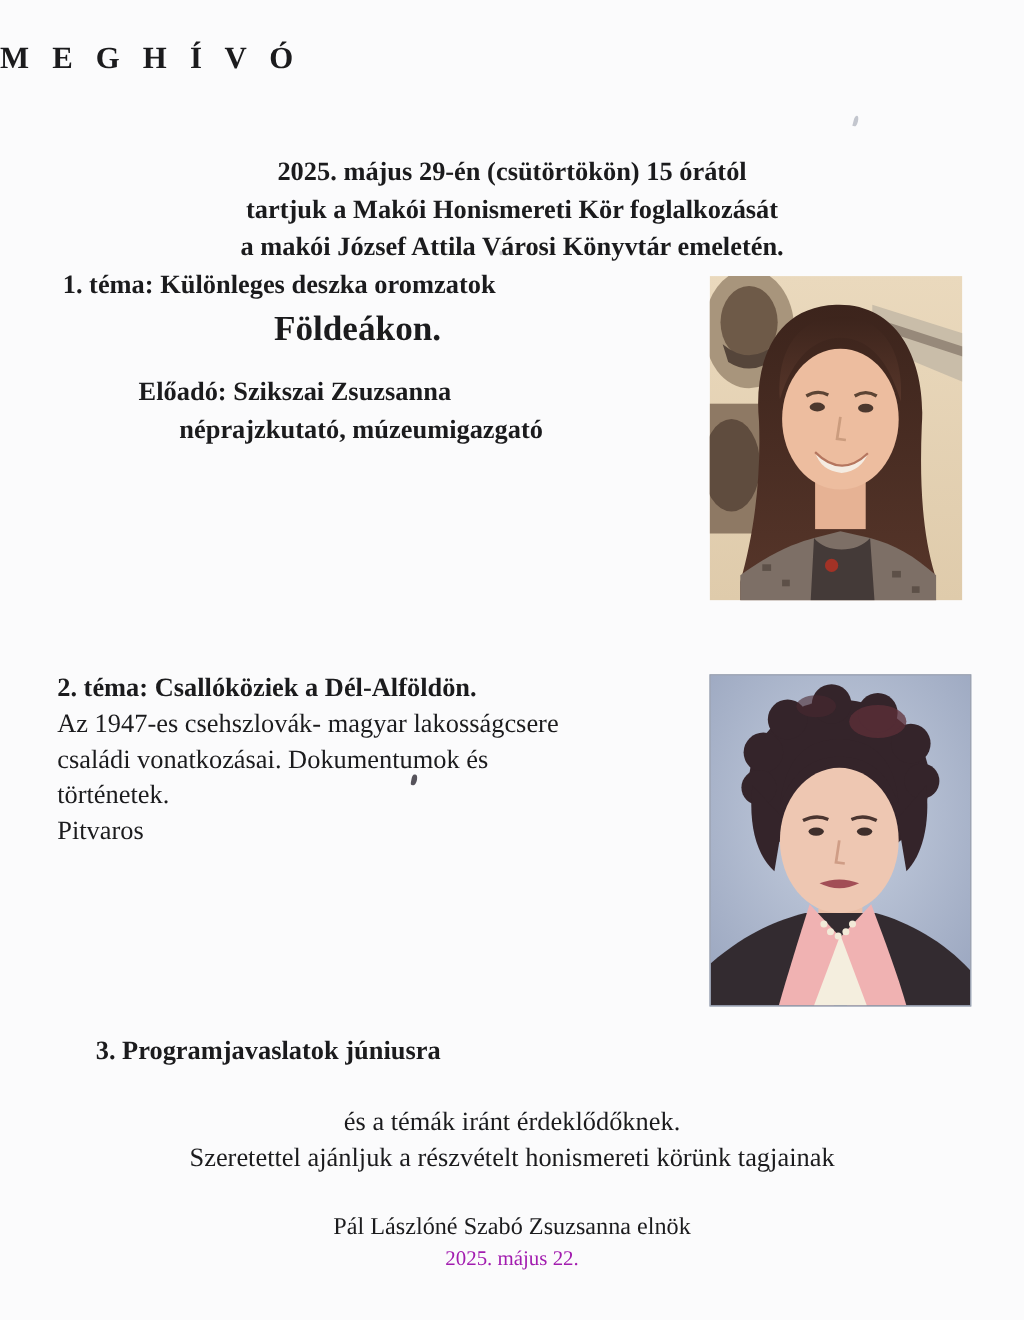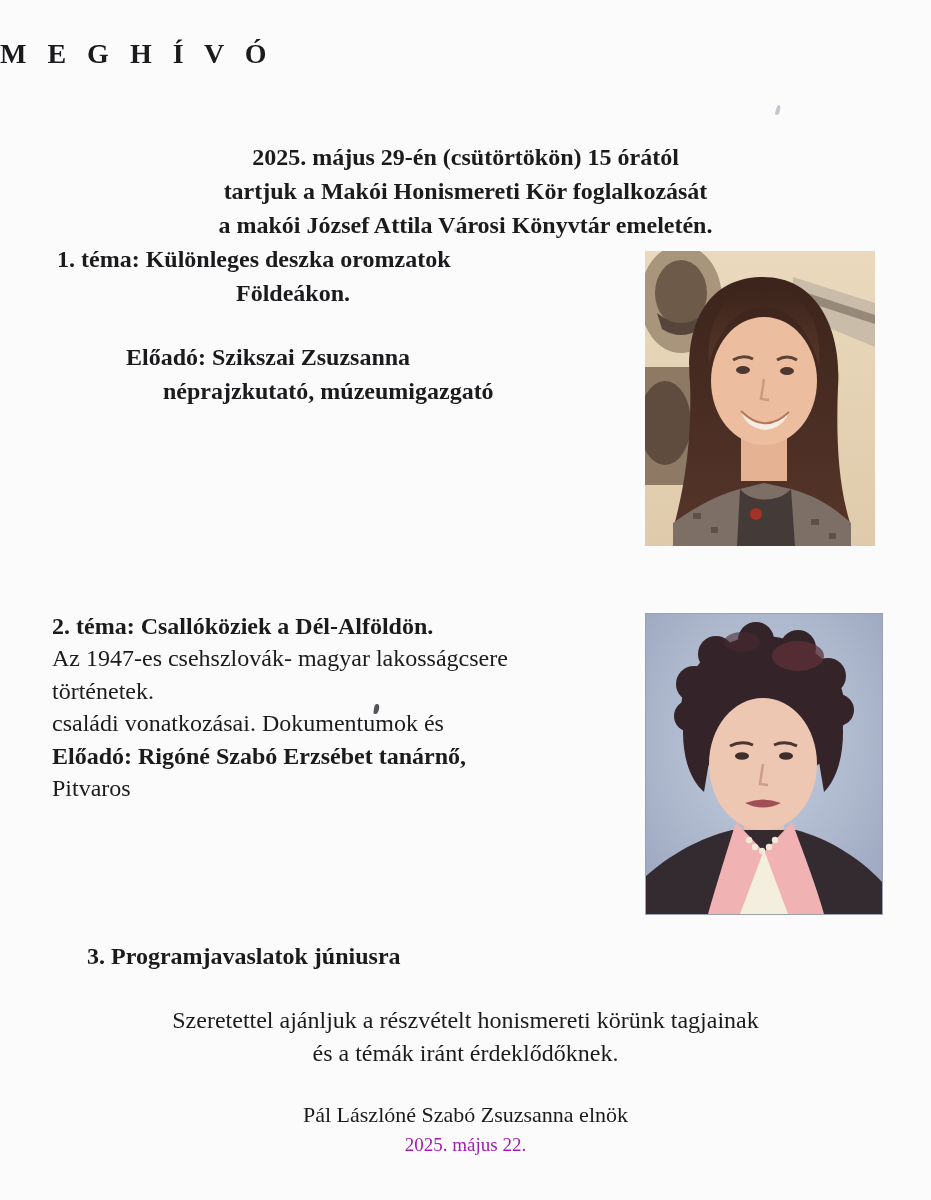--- a/index.html
+++ b/index.html
@@ -11,21 +11,21 @@
   .abs{position:absolute;white-space:nowrap;}
   .bold{font-weight:bold;}
   
   .title{top:38px;left:0;width:100%;
     font-size:28px;font-weight:bold;letter-spacing:7px;}
   
   .intro{top:104px;left:0;width:100%;text-align:center;
     font-size:24px;font-weight:bold;line-height:34px;margin-top:36px;}
   
   .t1a{left:57px;top:246px;font-size:24px;}
-  .t1b{left:236px;top:280px;font-size:24px;}
+  .t1b{left:249px;top:280px;font-size:32px;}
   .t1c{left:126px;top:344px;font-size:24px;}
   .t1d{left:163px;top:378px;font-size:24px;}
   
   .topic2{left:52px;top:610px;font-size:24px;line-height:32.4px;}
   
   .t3{left:55px;top:943px;font-size:24px;margin-left:32px;}
   
   .closing{top:1004px;left:0;width:100%;text-align:center;
     font-size:24px;line-height:33px;}
   
@@ -113,23 +113,22 @@
       <rect x="48" y="262" width="8" height="6" fill="#5d5048"></rect>
       <rect x="66" y="276" width="7" height="6" fill="#5d5048"></rect>
       <rect x="166" y="268" width="8" height="6" fill="#5d5048"></rect>
       <rect x="184" y="282" width="7" height="6" fill="#5d5048"></rect>
     </svg>
   </div>
 
   <div class="abs topic2">
     <div class="bold">2. téma: Csallóköziek a Dél-Alföldön.</div>
     <div>Az 1947-es csehszlovák- magyar lakosságcsere</div>
+    <div>családi vonatkozásai. Dokumentumok és</div>
     <div>történetek.</div>
-    <div>családi vonatkozásai. Dokumentumok és</div>
-    <div class="bold">Előadó: Rigóné Szabó Erzsébet tanárnő,</div>
     <div>Pitvaros</div>
   </div>
 
   <div class="photo photo2">
     <svg width="236" height="300" viewBox="0 0 236 300">
       <defs>
         <radialGradient id="p2bg" cx="0.5" cy="0.42" r="0.8">
           <stop offset="0" stop-color="#c7d0e0"></stop>
           <stop offset="1" stop-color="#96a2bc"></stop>
         </radialGradient>
@@ -175,22 +174,22 @@
       <circle cx="109" cy="233" r="3.2" fill="#f2ead8"></circle>
       <circle cx="116" cy="237" r="3.2" fill="#f2ead8"></circle>
       <circle cx="123" cy="233" r="3.2" fill="#f2ead8"></circle>
       <circle cx="129" cy="226" r="3.2" fill="#f2ead8"></circle>
     </svg>
   </div>
 
   <div class="abs bold t3">3. Programjavaslatok júniusra</div>
 
   <div class="abs closing">
+    <div>és a témák iránt érdeklődőknek.</div>
     <div>Szeretettel ajánljuk a részvételt honismereti körünk tagjainak</div>
-    <div>és a témák iránt érdeklődőknek.</div>
   </div>
 
   <div class="abs sig-name">Pál Lászlóné Szabó Zsuzsanna elnök</div>
   <div class="abs sig-date">2025. május 22.</div>
 
   <div class="speck speck1"></div>
   <div class="speck speck2"></div>
   <div class="speck speck3"></div>
 
 </div>

